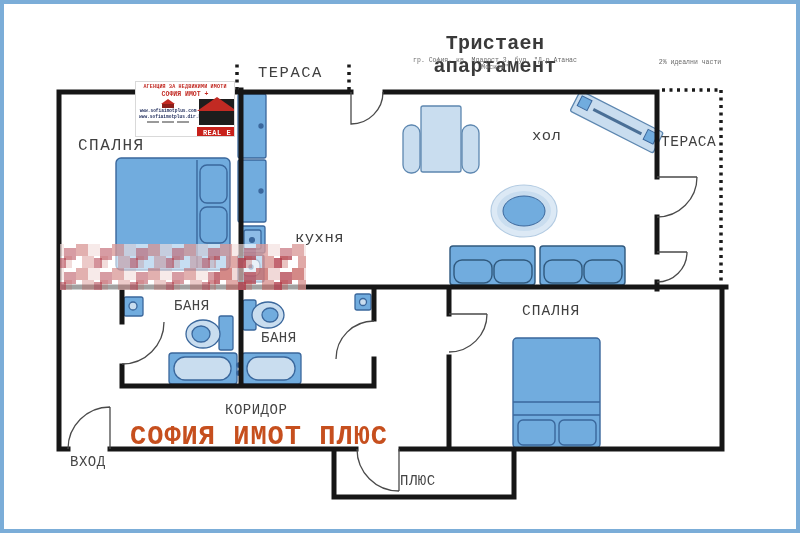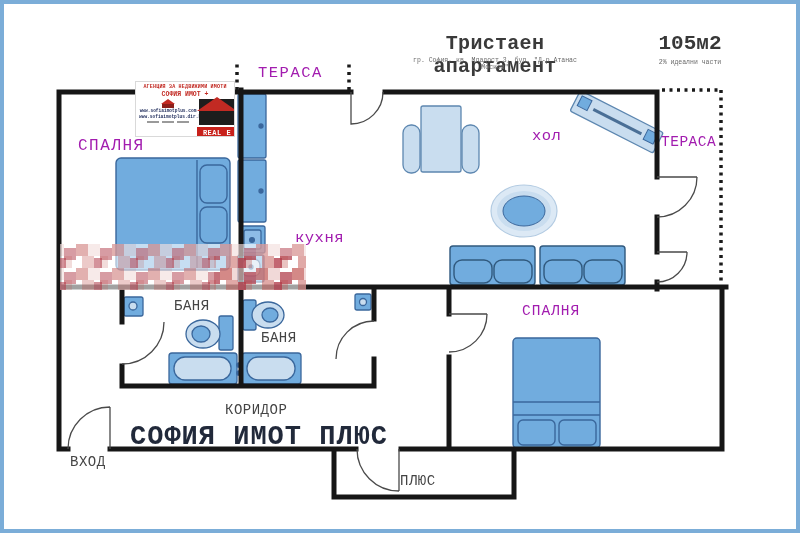--- a/index.html
+++ b/index.html
@@ -2,34 +2,34 @@
 <html><head>
 <meta charset="utf-8">
 <style>
   html,body{margin:0;padding:0;background:#e8e8e8;}
   .canvas{
     position:relative;width:800px;height:533px;background:#ffffff;
     border:4px solid #7badd8;box-sizing:border-box;overflow:hidden;
     font-family:Liberation Mono, monospace;
   }
   .plan-svg{position:absolute;left:0;top:0;}
-  .lbl{position:absolute;color:#a21caf;white-space:nowrap;}
+  .lbl{position:absolute;color:#404040;white-space:nowrap;}
   .lbl-big{font-size:16px;letter-spacing:1.5px;}
   .lbl-small{font-size:14px;letter-spacing:0.5px;color:#444;text-align:right;}
   .lbl-lower{font-size:15.5px;letter-spacing:0.5px;}
   .title{position:absolute;left:403px;top:28px;width:176px;text-align:center;
          font-size:20px;font-weight:600;color:#3a3a3a;letter-spacing:0.3px;}
   .subtitle{position:absolute;left:398px;top:53px;width:186px;text-align:center;
          font-size:6.5px;color:#6a6a6a;}
   .area{position:absolute;left:648px;top:28px;width:76px;text-align:center;
          font-size:21px;font-weight:600;color:#383838;}
   .area-note{position:absolute;left:648px;top:55px;width:76px;text-align:center;
          font-size:6.5px;color:#6a6a6a;}
   .watermark{position:absolute;left:126px;top:418px;font-size:27px;font-weight:700;
-         color:#0f172a;letter-spacing:1px;opacity:0.92;}
+         color:#c2410c;letter-spacing:1px;opacity:0.92;}
   
   .logo{position:absolute;left:131px;top:77px;width:100px;height:56px;background:#fff;
         border:1px solid #d9d9d9;box-sizing:border-box;padding:2px 3px;overflow:hidden;}
   .logo-l1{font-size:5px;font-weight:700;color:#c22a23;text-align:center;letter-spacing:0.2px;}
   .logo-l2{font-size:6.5px;font-weight:700;color:#c22a23;text-align:center;margin-top:1px;}
   .logo-body{display:flex;margin-top:1px;}
   .logo-col{width:58px;}
   .logo-minihouse{width:18px;height:9px;margin:0 auto;position:relative;}
   .logo-minihouse .roof{position:absolute;left:2px;top:0;width:0;height:0;
         border-left:7px solid transparent;border-right:7px solid transparent;
@@ -176,21 +176,20 @@
 
     <g>
       <rect x="56" y="240" width="246" height="46" fill="#ffffff" opacity="0.6"></rect>
       <rect x="56" y="240" width="246" height="46" fill="url(#pix)"></rect>
       <rect x="210" y="252" width="92" height="34" fill="url(#pix)" opacity="0.9"></rect>
     </g>
   </svg>
 
   <div class="title">Тристаен апартамент</div>
   <div class="subtitle">гр. София, кв. Младост 3, бул. "Д-р Атанас Москов"</div>
-  <div class="area">105м2</div>
   <div class="area-note">2% идеални части</div>
 
   <div class="logo">
     <div class="logo-l1">АГЕНЦИЯ ЗА НЕДВИЖИМИ ИМОТИ</div>
     <div class="logo-l2">СОФИЯ ИМОТ +</div>
     <div class="logo-body">
       <div class="logo-col">
         <div class="logo-minihouse">
           <div class="roof"></div>
             <div class="base"></div>

